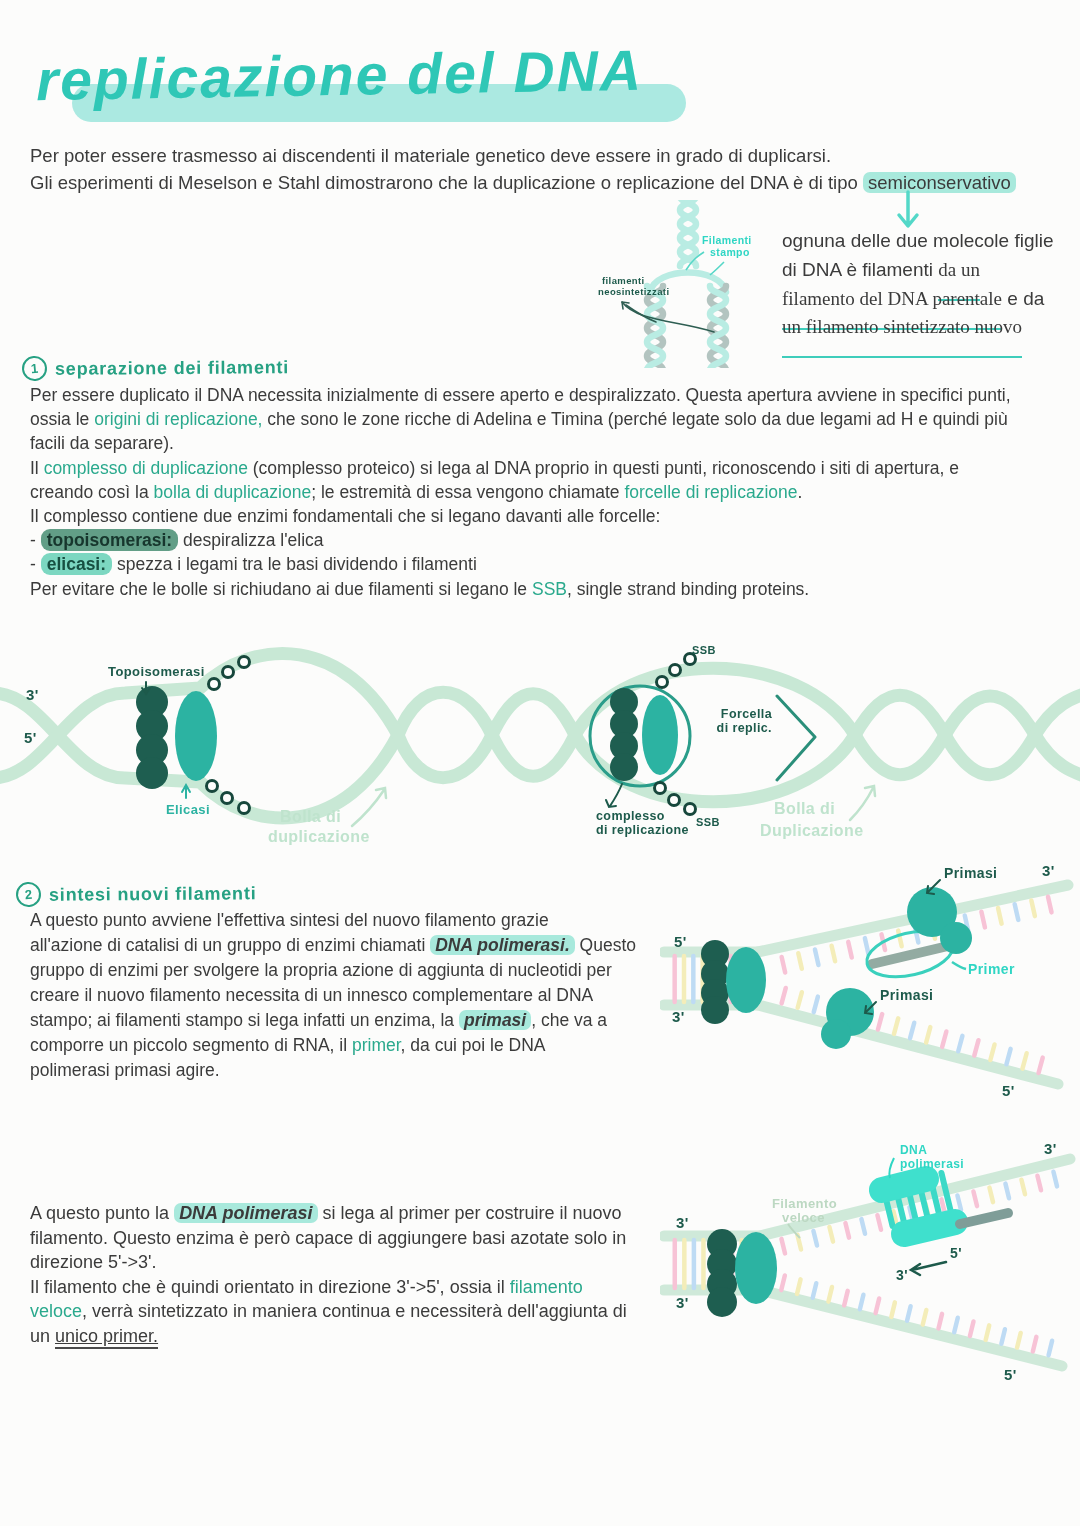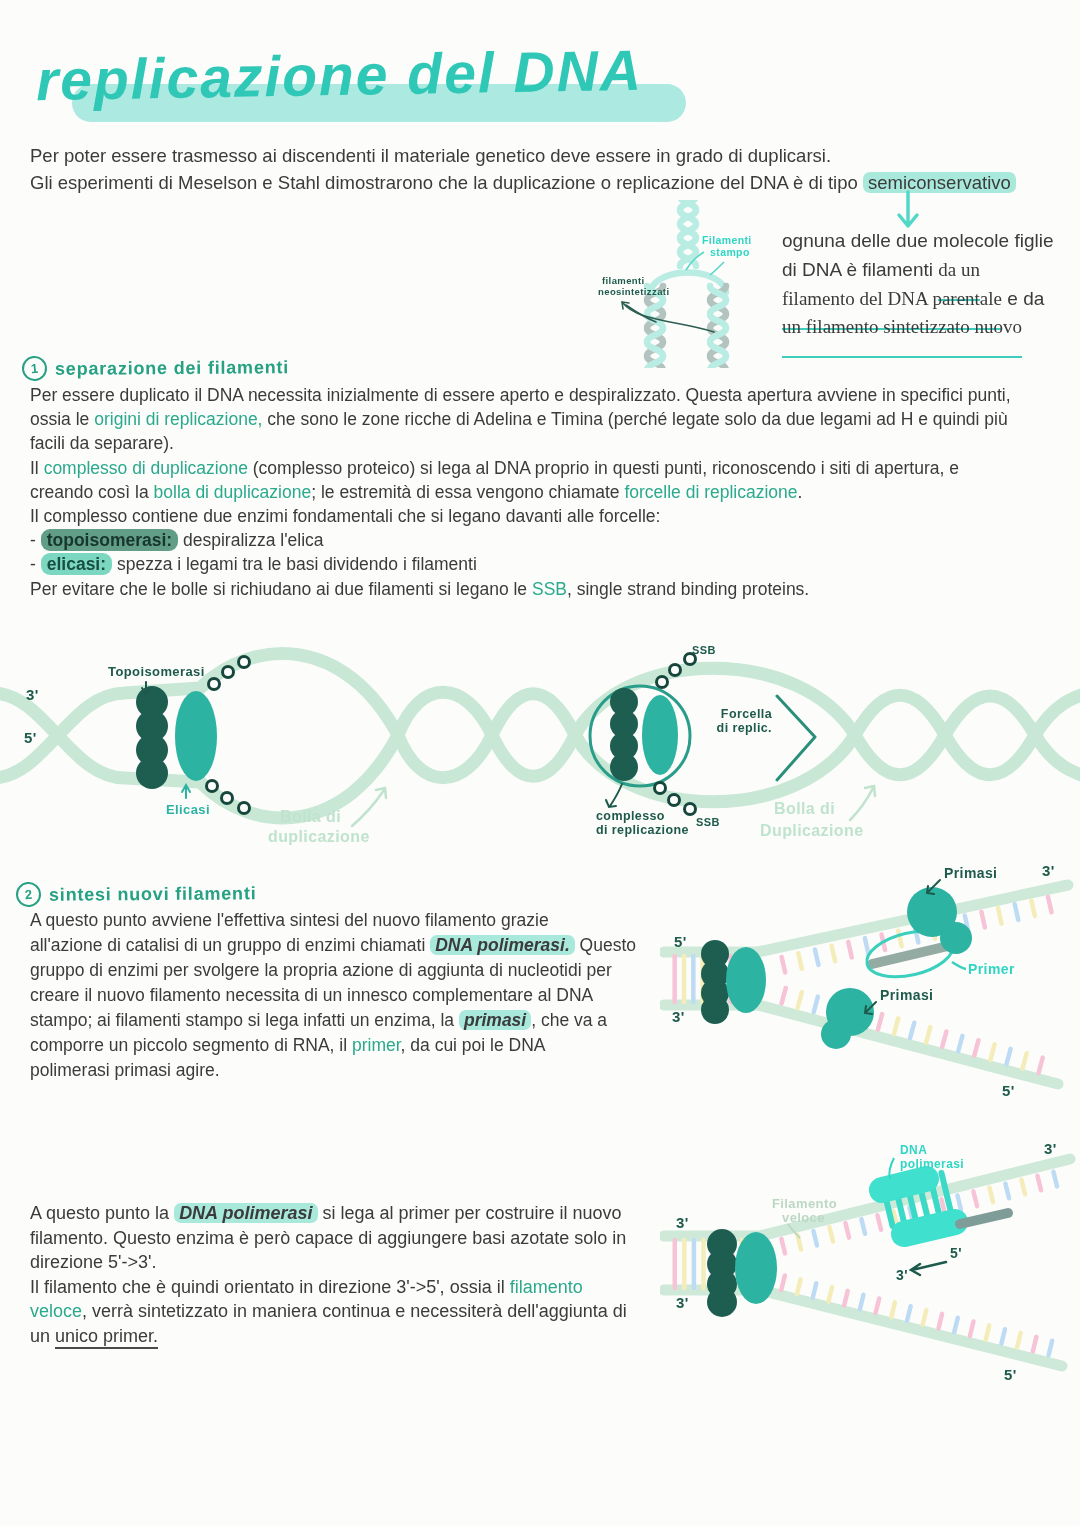--- a/index.html
+++ b/index.html
@@ -22,21 +22,21 @@
   .s1par{left:30px;top:383px;font-size:17.5px;line-height:24.2px;}
   .s2par{left:30px;top:908px;font-size:17.5px;line-height:25px;}
   .closing{left:30px;top:1201px;font-size:18px;line-height:24.5px;}
   
   .seg-teal{color:#2aa98d;}
   .seg-b{font-weight:700;font-style:italic;}
   .seg-hl{background:#a8e9dc;border-radius:7px;padding:0 5px;margin-top:33px;}
   .seg-hldark{background:#629e87;color:#17362d;font-weight:700;border-radius:9px;padding:1px 6px;}
   .seg-hlmid{background:#7cd7c1;color:#174f41;font-weight:700;border-radius:9px;padding:1px 6px;}
   .seg-u{border-bottom:2.5px solid #3ecdbb;padding-bottom:19px;font-family:Liberation Serif, serif;}
-  .seg-bu{border-bottom:2px solid #4a4a4a;padding-bottom:1px;}
+  .seg-bu{border-bottom:2px solid #4a4a4a;padding-bottom:1px;text-decoration:underline;}
   
   .sec-head{display:flex;align-items:center;gap:8px;color:#27a183;font-weight:700;}
   .circle-num{
     display:inline-flex;width:21px;height:21px;border:2.5px solid #27a183;border-radius:50%;
     align-items:center;justify-content:center;font-size:13px;font-weight:700;color:#27a183;
     transform:rotate(-5deg);flex:0 0 auto;
   }
   .sec-label{font-size:18px;letter-spacing:.8px;transform:rotate(-.4deg);}
   .h1pos{left:22px;top:356px;}
   .h2pos{left:16px;top:882px;}

